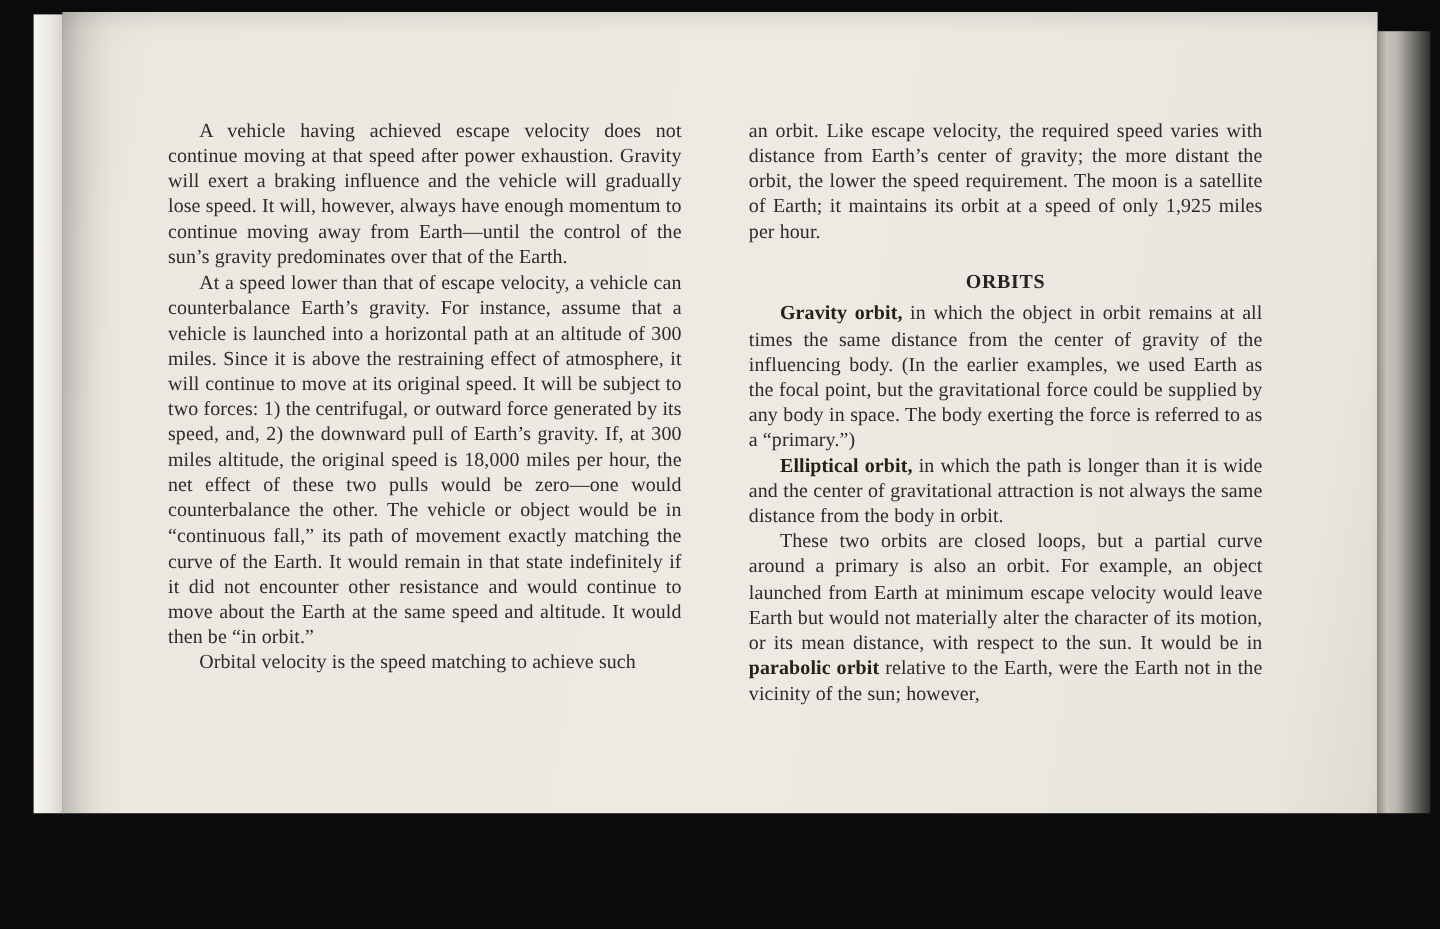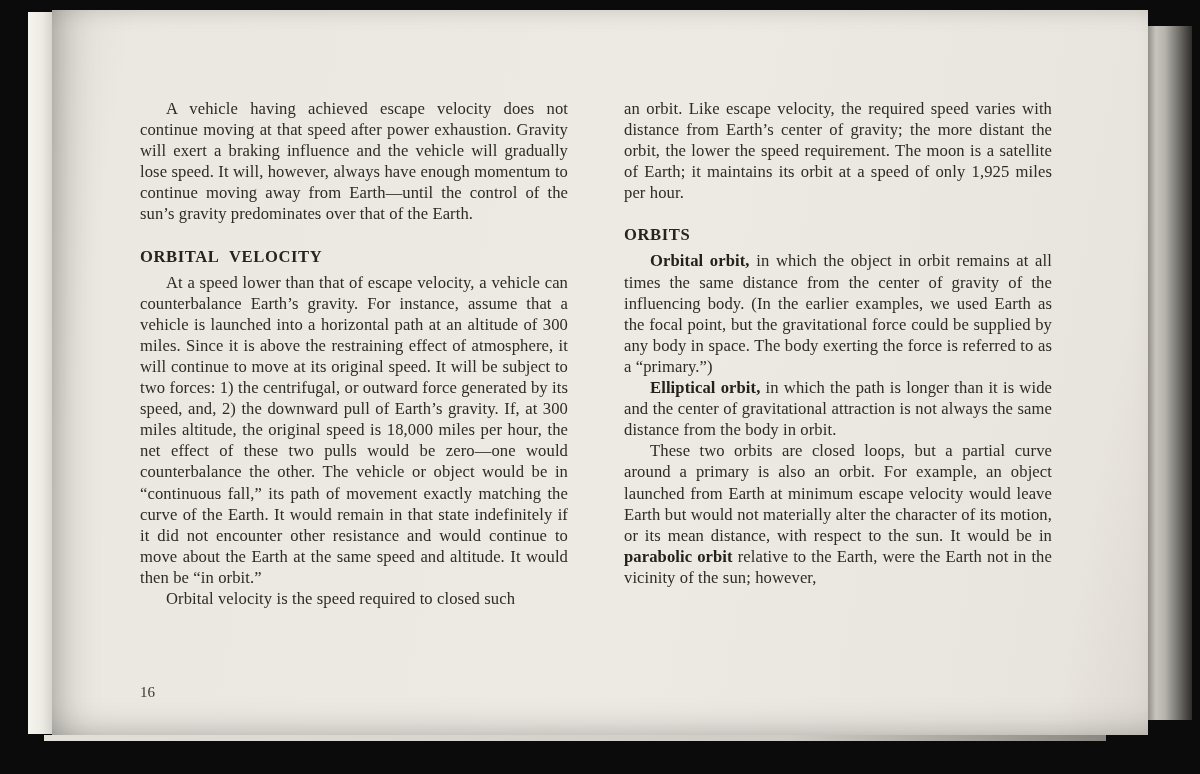--- a/index.html
+++ b/index.html
@@ -1,18 +1,18 @@
 <!DOCTYPE html>
 <html><head>
 <meta charset="utf-8">
 <style>
   html, body { margin:0; padding:0; background:#0b0b0b; }
   .scene {
     position:relative;
-    width:1200px; height:774px;
+    width:1200px; height:678px;
     background:#0b0b0b;
     overflow:hidden;
     font-family:"Liberation Serif","DejaVu Serif",serif;
   }
   
   .page-edge-left {
     position:absolute; left:28px; top:12px; width:26px; height:722px;
     background:linear-gradient(90deg,#f6f4ee 0%,#eceae3 55%,#d2cfc8 100%);
   }
   
@@ -51,20 +51,21 @@
   }
   .indent { text-indent:26px; }
   .para b { color:#232118; }
   .heading {
     margin:22px 0 5px 0;
     font-size:16.6px;
     font-weight:bold;
     letter-spacing:0.6px;
     word-spacing:6px;
     color:#26241f;
+    text-align:center;
   }
   .page-number {
     position:absolute; left:88px; top:674px;
     font-size:15px; color:#3a3832;
   }
 </style>
 </head>
 <body>
 
 <div class="scene">
@@ -72,36 +73,35 @@
   <div class="page-edge-left"></div>
 
   <div class="book-page">
 
     <div class="content">
 
       <div class="column">
         <p class="para indent">
           <span>A vehicle having achieved escape velocity does not continue moving at that speed after power exhaustion. Gravity will exert a braking influence and the vehicle will gradually lose speed. It will, however, always have enough momentum to continue moving away from Earth—until the control of the sun’s gravity predominates over that of the Earth.</span>
         </p>
-        <h2 class="heading">ORBITAL VELOCITY</h2>
         <p class="para indent">
           <span>At a speed lower than that of escape velocity, a vehicle can counterbalance Earth’s gravity. For instance, assume that a vehicle is launched into a horizontal path at an altitude of 300 miles. Since it is above the restraining effect of atmosphere, it will continue to move at its original speed. It will be subject to two forces: 1) the centrifugal, or outward force generated by its speed, and, 2) the downward pull of Earth’s gravity. If, at 300 miles altitude, the original speed is 18,000 miles per hour, the net effect of these two pulls would be zero—one would counterbalance the other. The vehicle or object would be in “continuous fall,” its path of movement exactly matching the curve of the Earth. It would remain in that state indefinitely if it did not encounter other resistance and would continue to move about the Earth at the same speed and altitude. It would then be “in orbit.”</span>
         </p>
         <p class="para indent">
-          <span>Orbital velocity is the speed required to closed such</span>
+          <span>Orbital velocity is the speed matching to achieve such</span>
         </p>
       </div>
 
       <div class="column">
         <p class="para">
           <span>an orbit. Like escape velocity, the required speed varies with distance from Earth’s center of gravity; the more distant the orbit, the lower the speed requirement. The moon is a satellite of Earth; it maintains its orbit at a speed of only 1,925 miles per hour.</span>
         </p>
         <h2 class="heading">ORBITS</h2>
         <p class="para indent">
-          <b>Orbital orbit,</b><span> in which the object in orbit remains at all times the same distance from the center of gravity of the influencing body. (In the earlier examples, we used Earth as the focal point, but the gravitational force could be supplied by any body in space. The body exerting the force is referred to as a “primary.”)</span>
+          <b>Gravity orbit,</b><span> in which the object in orbit remains at all times the same distance from the center of gravity of the influencing body. (In the earlier examples, we used Earth as the focal point, but the gravitational force could be supplied by any body in space. The body exerting the force is referred to as a “primary.”)</span>
         </p>
         <p class="para indent">
           <b>Elliptical orbit,</b><span> in which the path is longer than it is wide and the center of gravitational attraction is not always the same distance from the body in orbit.</span>
         </p>
         <p class="para indent">
           <span>These two orbits are closed loops, but a partial curve around a primary is also an orbit. For example, an object launched from Earth at minimum escape velocity would leave Earth but would not materially alter the character of its motion, or its mean distance, with respect to the sun. It would be in </span><b>parabolic orbit</b><span> relative to the Earth, were the Earth not in the vicinity of the sun; however,</span>
         </p>
       </div>
 
     </div>

